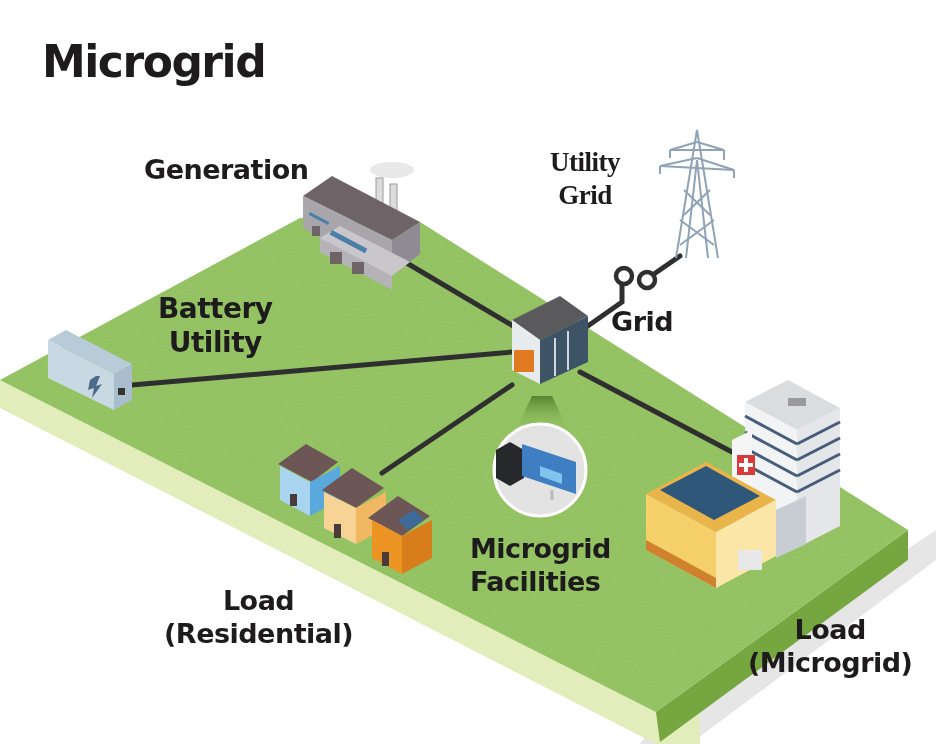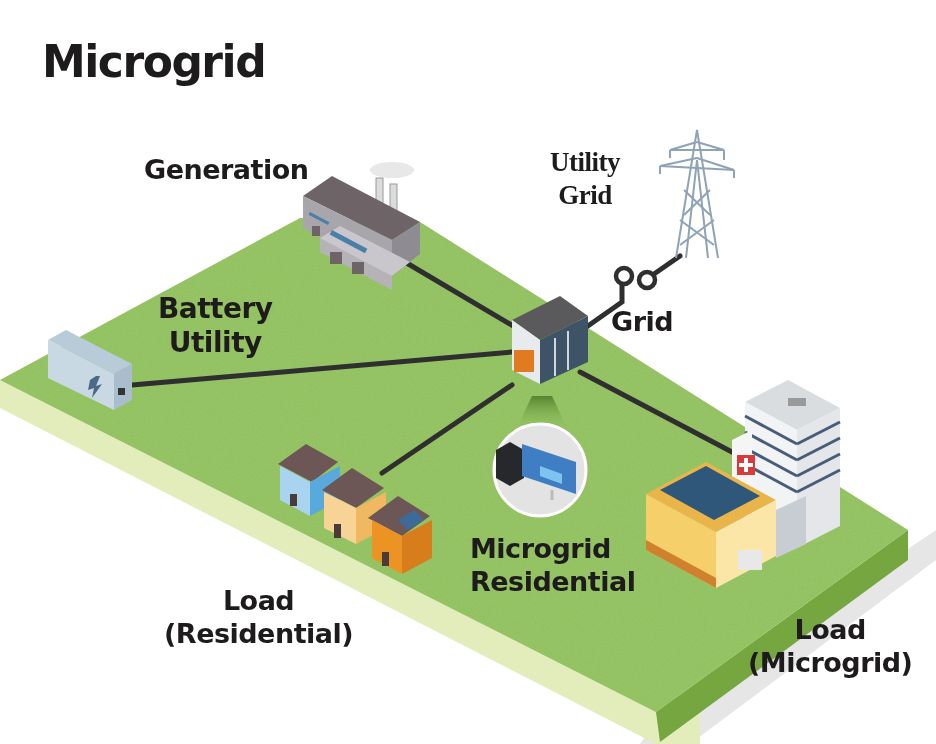--- a/index.html
+++ b/index.html
@@ -189,21 +189,21 @@
     <div>Battery</div>
     <div>Utility</div>
   </div>
 
   <div id="lbl-gridint" class="lbl">
     <div>Grid</div>
   </div>
 
   <div id="lbl-controller" class="lbl">
     <div>Microgrid</div>
-    <div>Residential</div>
+    <div>Facilities</div>
   </div>
 
   <div id="lbl-res" class="lbl center">
     <div>Load</div>
     <div>(Residential)</div>
   </div>
 
   <div id="lbl-fac" class="lbl center">
     <div>Load</div>
     <div>(Microgrid)</div>

